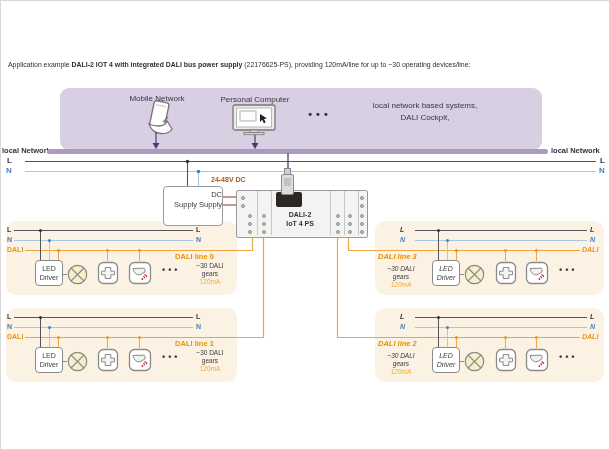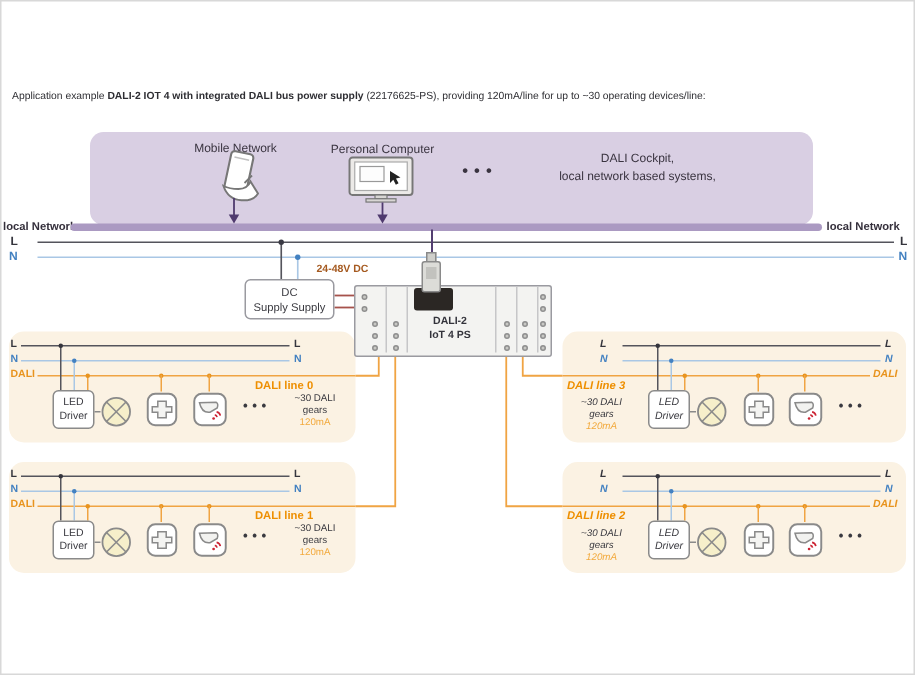--- a/index.html
+++ b/index.html
@@ -12,22 +12,22 @@
   .cl-label{position:absolute;font-size:8px;color:#3a3440;text-align:center;line-height:9px;}
   .cloud-lines{position:absolute;left:344px;top:100px;width:162px;text-align:center;font-size:8px;color:#3a3440;line-height:12px;}
   .cdots{position:absolute;left:305px;top:108px;width:30px;text-align:center;font-size:11px;font-weight:bold;letter-spacing:4px;color:#3a3440;}
   
   .netlbl{position:absolute;font-size:7.5px;font-weight:bold;color:#35303c;line-height:8px;}
   .lnlbl{position:absolute;font-size:8px;font-weight:bold;line-height:8px;color:#35353d;}
   .lnlbl.n{color:#4381c1;}
   
   .wires{position:absolute;left:0;top:0;z-index:2;pointer-events:none;}
   
-  .dcbox{position:absolute;left:163px;top:186px;width:60px;height:27px;background:#fff;border:1px solid #9a9aa0;
-         border-radius:4px;z-index:3;font-size:7.5px;color:#3a3a40;text-align:center;line-height:10px;padding-top:3px;box-sizing:border-box;}
+  .dcbox{position:absolute;left:163px;top:186px;width:60px;height:40px;background:#fff;border:1px solid #9a9aa0;
+         border-radius:4px;z-index:3;font-size:7.5px;color:#3a3a40;text-align:right;line-height:10px;padding-top:3px;box-sizing:border-box;}
   .voltage{position:absolute;left:211px;top:176px;font-size:7px;font-weight:bold;color:#a55a20;z-index:3;line-height:8px;}
   
   .device{position:absolute;left:236px;top:190px;width:130px;height:46px;background:#f3f3f1;border:1px solid #9a9aa0;border-radius:2px;z-index:3;}
   .device .divider{position:absolute;top:0;width:1px;height:44px;background:#c6c6c8;}
   .devlabel{position:absolute;left:34px;top:19px;width:58px;text-align:center;font-size:7px;font-weight:bold;color:#33333b;line-height:9px;}
   .term{position:absolute;width:4px;height:4px;border-radius:50%;background:#c8c8c4;border:1px solid #8e8e8e;box-sizing:border-box;}
   .ethport{position:absolute;left:276px;top:192px;width:26px;height:15px;background:#2b2724;border-radius:2px;z-index:4;}
   .plugbody{position:absolute;left:281px;top:174px;width:13px;height:21px;background:#dcdcd8;border:1px solid #8a8a8a;border-radius:2px;z-index:5;box-sizing:border-box;}
   .plugboot{position:absolute;left:284px;top:168px;width:7px;height:7px;background:#cfcfcb;border:1px solid #8a8a8a;z-index:5;box-sizing:border-box;}
   .pluginner{position:absolute;left:284px;top:178px;width:7px;height:8px;background:#c2c2be;z-index:6;}
@@ -46,21 +46,21 @@
   .lbl{position:absolute;font-size:7px;font-weight:bold;line-height:8px;color:#35353d;}
   .lbl.n{color:#4381c1;}
   .lbl.dali{color:#e8941f;}
   .bl .lab-l-left{left:1px;top:5px;}   .bl .lab-l-right{left:190px;top:5px;}
   .bl .lab-n-left{left:1px;top:15px;}  .bl .lab-n-right{left:190px;top:15px;}
   .bl .lab-dali{left:1px;top:25px;}
   .br .lab-l-left{left:25px;top:5px;}  .br .lab-l-right{left:215px;top:5px;}
   .br .lab-n-left{left:25px;top:15px;} .br .lab-n-right{left:215px;top:15px;}
   .br .lab-dali{left:207px;top:25px;}
   .btitle{position:absolute;top:31px;font-size:7.5px;font-weight:bold;color:#ee8f00;line-height:9px;}
-  .bl .btitle{left:164px;width:77px;text-align:left;}
+  .bl .btitle{left:150px;width:77px;text-align:center;}
   .br .btitle{left:3px;width:90px;text-align:left;}
   .tapL{background:#54545c;top:9px;height:30px;}
   .tapN{background:#a9c7e5;top:19px;height:20px;}
   .tapD{background:#f0a443;top:29px;height:10px;}
   .tapB,.tapS{background:#f0a443;top:29px;height:11px;}
   .bl .tapL{left:34px;} .bl .tapN{left:43px;} .bl .tapD{left:52px;} .bl .tapB{left:101px;} .bl .tapS{left:133px;}
   .br .tapL{left:63px;} .br .tapN{left:72px;} .br .tapD{left:81px;} .br .tapB{left:130px;} .br .tapS{left:161px;}
   .jdot{position:absolute;width:3px;height:3px;border-radius:50%;}
   .jl{background:#35353d;top:8px;} .jn{background:#4381c1;top:18px;} .jo{background:#e8941f;top:28px;}
   .bl .dotL{left:33px;} .bl .dotN{left:42px;} .bl .dotD1{left:51px;} .bl .dotD2{left:100px;} .bl .dotD3{left:132px;}
@@ -85,22 +85,22 @@
 
 <div class="page">
 
   <p class="caption"><span>Application example </span><b>DALI-2 IOT 4 with integrated DALI bus power supply</b><span> (22176625-PS), providing 120mA/line for up to ~30 operating devices/line:</span></p>
 
   <div class="cloud"></div>
   <div class="cl-label" style="left:105px;top:94px;width:104px;">Mobile Network</div>
   <div class="cl-label" style="left:203px;top:95px;width:104px;">Personal Computer</div>
   <div class="cdots">•••</div>
   <div class="cloud-lines">
+    <div>local network based systems,</div>
     <div>DALI Cockpit,</div>
-    <div>local network based systems,</div>
   </div>
 
   <svg class="icon" style="left:139px;top:100px;z-index:2;" width="40" height="36" viewBox="0 0 40 36">
     <g transform="rotate(12 20 16)">
       <rect x="12.5" y="1.5" width="15" height="26" rx="2.5" fill="#ffffff" stroke="#777" stroke-width="1.4"></rect>
       <line x1="15" y1="5.5" x2="25" y2="5.5" stroke="#c0c0c0" stroke-width="1"></line>
     </g>
     <path d="M10 24 q3 9 12 9.5 q8 0.5 11 -4.5 l-5 -8 q-2 5 -8 5 q-6 0 -10 -2 z" fill="#ffffff" stroke="#777" stroke-width="1.3"></path>
     <path d="M24 22 l5 -5" stroke="#777" stroke-width="1.2" fill="none"></path>
   </svg>

